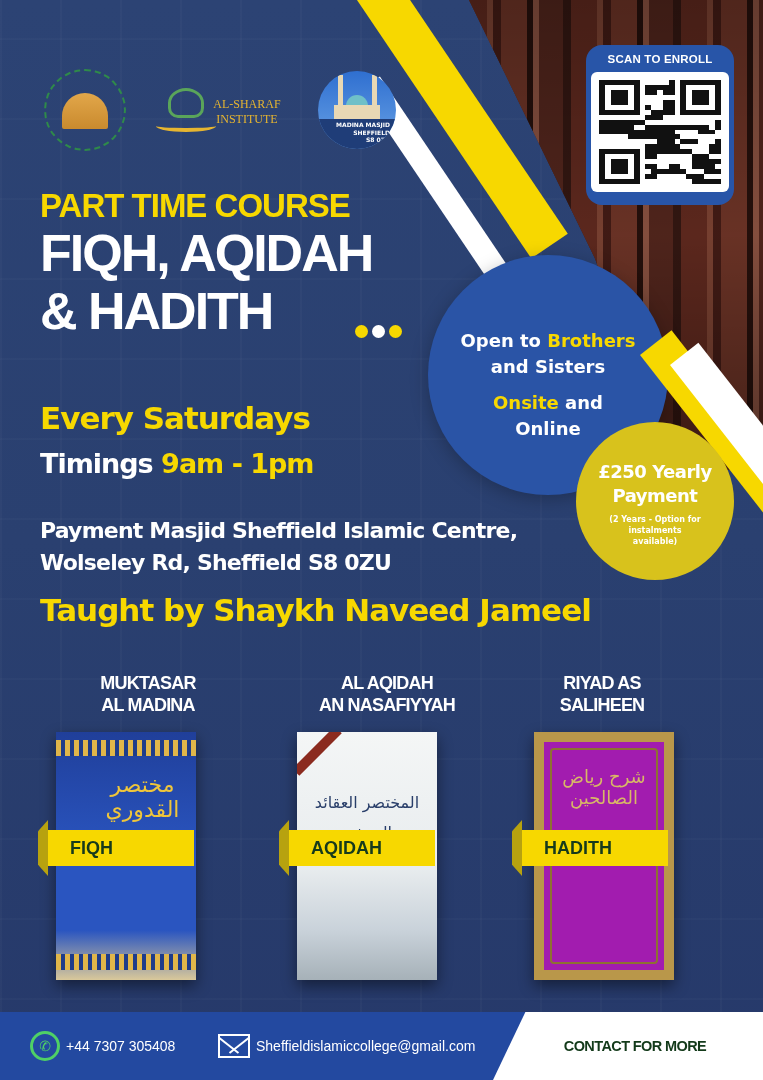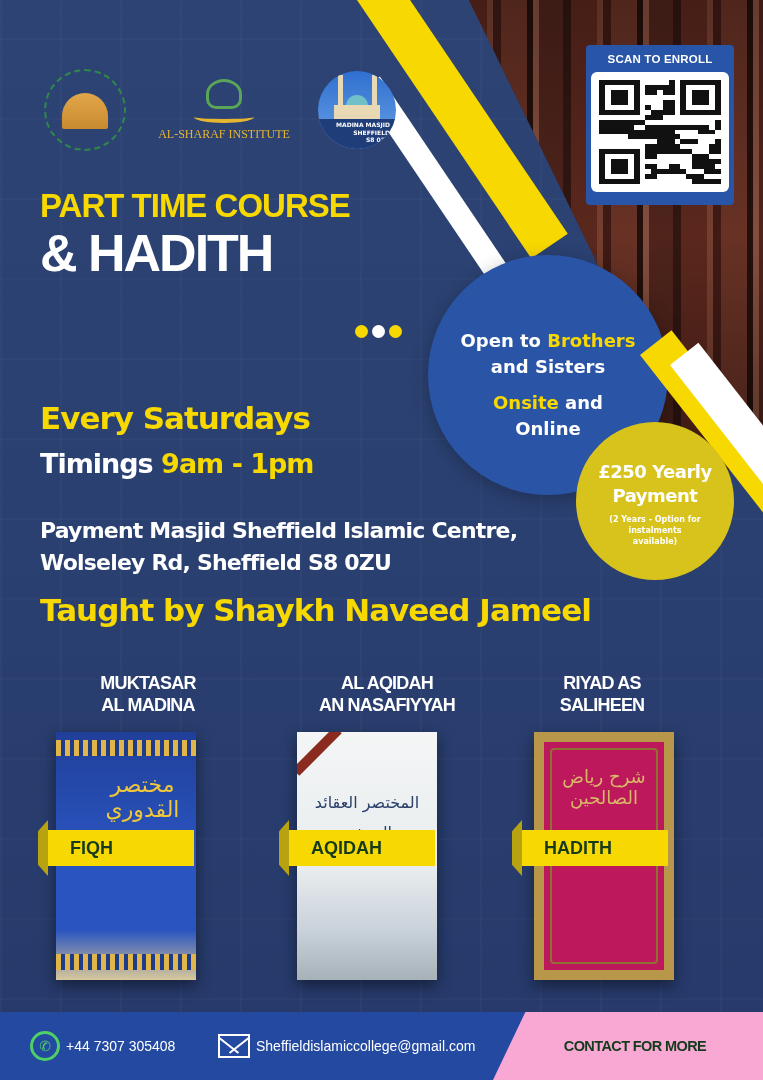--- a/index.html
+++ b/index.html
@@ -43,21 +43,21 @@
     position: absolute; top: 355px; left: 640px; width: 40px; height: 230px;
     background: #f7d800; transform: rotate(-38deg); transform-origin: top left;
   }
   .stripe-white2 {
     position: absolute; top: 365px; left: 670px; width: 36px; height: 170px;
     background: #ffffff; transform: rotate(-38deg); transform-origin: top left;
   }
 
   
   .logos { position: absolute; top: 65px; left: 40px; display: flex; align-items: center; gap: 24px; }
-  .logo { display: flex; flex-direction: column; align-items: center; }
+  .logo { display: flex; flex-direction: row; align-items: center; }
   .logo-sic { width: 90px; height: 90px; position: relative; }
   .logo-sic .ring {
     position: absolute; inset: 4px; border-radius: 50%;
     border: 2px dashed #2f8a4a;
   }
   .logo-sic .dome {
     position: absolute; left: 22px; top: 28px; width: 46px; height: 36px;
     background: linear-gradient(#e2a74a,#c98a2e);
     border-radius: 23px 23px 2px 2px;
   }
@@ -80,21 +80,21 @@
   .logo-madina .minaret { position: absolute; bottom: 40px; width: 5px; height: 34px; background: #e8d8b4; }
   .logo-madina .banner {
     position: absolute; bottom: 0; left: 0; right: 0; background: #1f3d78;
     font-size: 6px; font-weight: bold; text-align: right; padding: 2px 6px 6px; line-height: 1.2;
   }
   .logo-madina .banner span { display: block; }
 
   
   .qr-card {
     position: absolute; top: 45px; left: 586px; width: 148px; height: 160px;
-    background: #2855a8; border-radius: 4px; padding: 8px 5px 5px;
+    background: #2855a8; border-radius: 16px; padding: 8px 5px 5px;
   }
   .qr-title { text-align: center; font-weight: bold; font-size: 11.5px; letter-spacing: 0.2px; color: #fff; font-family: "Liberation Sans", sans-serif; }
   .qr-box { margin-top: 7px; background: #fff; border-radius: 6px; height: 120px; padding: 8px; }
   .qr-grid { width: 100%; height: 100%; display: grid; grid-template-columns: repeat(21, 1fr); grid-template-rows: repeat(21, 1fr); }
   .qr-grid i { display: block; }
   .qr-grid i.b { background: #111; }
 
   
   .headline { position: absolute; left: 40px; top: 188px; font-family: "Liberation Sans", sans-serif; font-weight: bold; }
   .h-sub { color: #f7d800; font-size: 33px; letter-spacing: -1px; line-height: 36px; }
@@ -130,21 +130,21 @@
   
   .books { position: absolute; top: 672px; left: 0; right: 0; height: 330px; }
   .book-col { position: absolute; top: 0; width: 200px; }
   .book-title { text-align: center; font-family: Liberation Sans, sans-serif; font-weight: bold; font-size: 18px; line-height: 22px; letter-spacing: -0.8px; color: #fff; }
   .cover { position: absolute; top: 60px; width: 140px; height: 248px; box-shadow: 0 6px 14px rgba(0,0,0,0.45); overflow: hidden; }
   .cover-quduri { background: linear-gradient(180deg,#203f9a 0%,#2a55c0 50%,#2a55c0 80%,#d9c89a 100%); }
   .cover-quduri::before { content:""; position:absolute; left:0; right:0; top:8px; height:16px; background: repeating-linear-gradient(90deg,#e0b64a 0 5px,#1e3c8a 5px 9px); }
   .cover-quduri::after { content:""; position:absolute; left:0; right:0; bottom:10px; height:16px; background: repeating-linear-gradient(90deg,#e0b64a 0 5px,#1e3c8a 5px 9px); }
   .cover-aqidah { background: linear-gradient(180deg,#f4f6f6 0%,#e8ecee 55%,#c9d2da 80%,#a6b1b8 100%); }
   .cover-aqidah::before { content:""; position:absolute; left:-10px; top:14px; width:60px; height:10px; background:#8b2b1f; transform: rotate(-45deg); }
-  .cover-riyad { background: #be185d; border: 10px solid #b9974a; }
+  .cover-riyad { background: #a21caf; border: 10px solid #b9974a; }
   .cover-riyad::before { content:""; position:absolute; inset:6px; border:2px solid #8e7032; border-radius: 4px; }
   .arabic { position: absolute; left: 0; right: 0; text-align: center; font-family: "DejaVu Sans", sans-serif; }
   .cover-quduri .arabic { top: 40px; font-size: 22px; color: #f0c63a; margin-left: 33px; }
   .cover-aqidah .arabic { top: 56px; font-size: 16px; color: #2a3f6a; line-height: 30px; }
   .cover-riyad .arabic { top: 24px; font-size: 18px; color: #d8b866; }
 
   .tag {
     position: absolute; top: 158px; height: 36px; width: 146px;
     background: #f7d800; display: flex; align-items: center; padding-left: 22px;
     font-family: "Liberation Sans", sans-serif; font-weight: bold; font-size: 18px; color: #163a1c;
@@ -157,21 +157,21 @@
 
   
   .footer { position: absolute; left: 0; right: 0; bottom: 0; height: 68px; background: #2349a0; display: flex; align-items: center; }
   .footer .contact { display: flex; align-items: center; gap: 6px; font-family: "Liberation Sans", sans-serif; font-size: 14px; color: #fff; position: absolute; }
   .wa-icon { width: 30px; height: 30px; border-radius: 50%; border: 3px solid #4fd066; display: flex; align-items: center; justify-content: center; color: #4fd066; font-size: 14px; }
   .mail-icon { width: 32px; height: 24px; border: 2px solid #fff; position: relative; overflow: hidden; }
   .mail-icon::before, .mail-icon::after { content:""; position:absolute; top:-6px; width: 26px; height: 2px; background:#fff; }
   .mail-icon::before { left: -2px; transform: rotate(38deg); transform-origin: left; top: 0; }
   .mail-icon::after { right: -2px; transform: rotate(-38deg); transform-origin: right; top: 0; }
   .footer-cta {
-    position: absolute; right: 0; top: 0; bottom: 0; width: 270px; background: #f9a8d4;
+    position: absolute; right: 0; top: 0; bottom: 0; width: 270px; background: #ffffff;
     clip-path: polygon(12% 0, 100% 0, 100% 100%, 0 100%);
     display: flex; align-items: center; justify-content: flex-end; padding-right: 8px;
   }
   .footer-cta .cta-text { text-align: center; color: #133a1a; font-family: "Liberation Sans", sans-serif; font-weight: bold; font-size: 14.5px; line-height: 17px; letter-spacing: -0.6px; width: 240px; }
 </style>
 </head>
 <body>
 
 <div class="bg"></div>
 <div class="shelf"></div>
@@ -647,20 +647,21 @@
         <i class="b"></i>
         <i class="b"></i>
         <i class="b"></i>
         <i class="b"></i>
       </div>
   </div>
 </div>
 
 <div class="headline">
   <div class="h-sub">PART TIME COURSE</div>
+  <div class="h-main">FIQH, AQIDAH</div>
   <div class="h-main">&amp; HADITH</div>
 </div>
 <div class="dots">
     <i></i>
     <i></i>
     <i></i>
   </div>
 
 <div class="circle-blue">
   <div class="line"><span>Open to</span> <span class="hl">Brothers</span></div>

